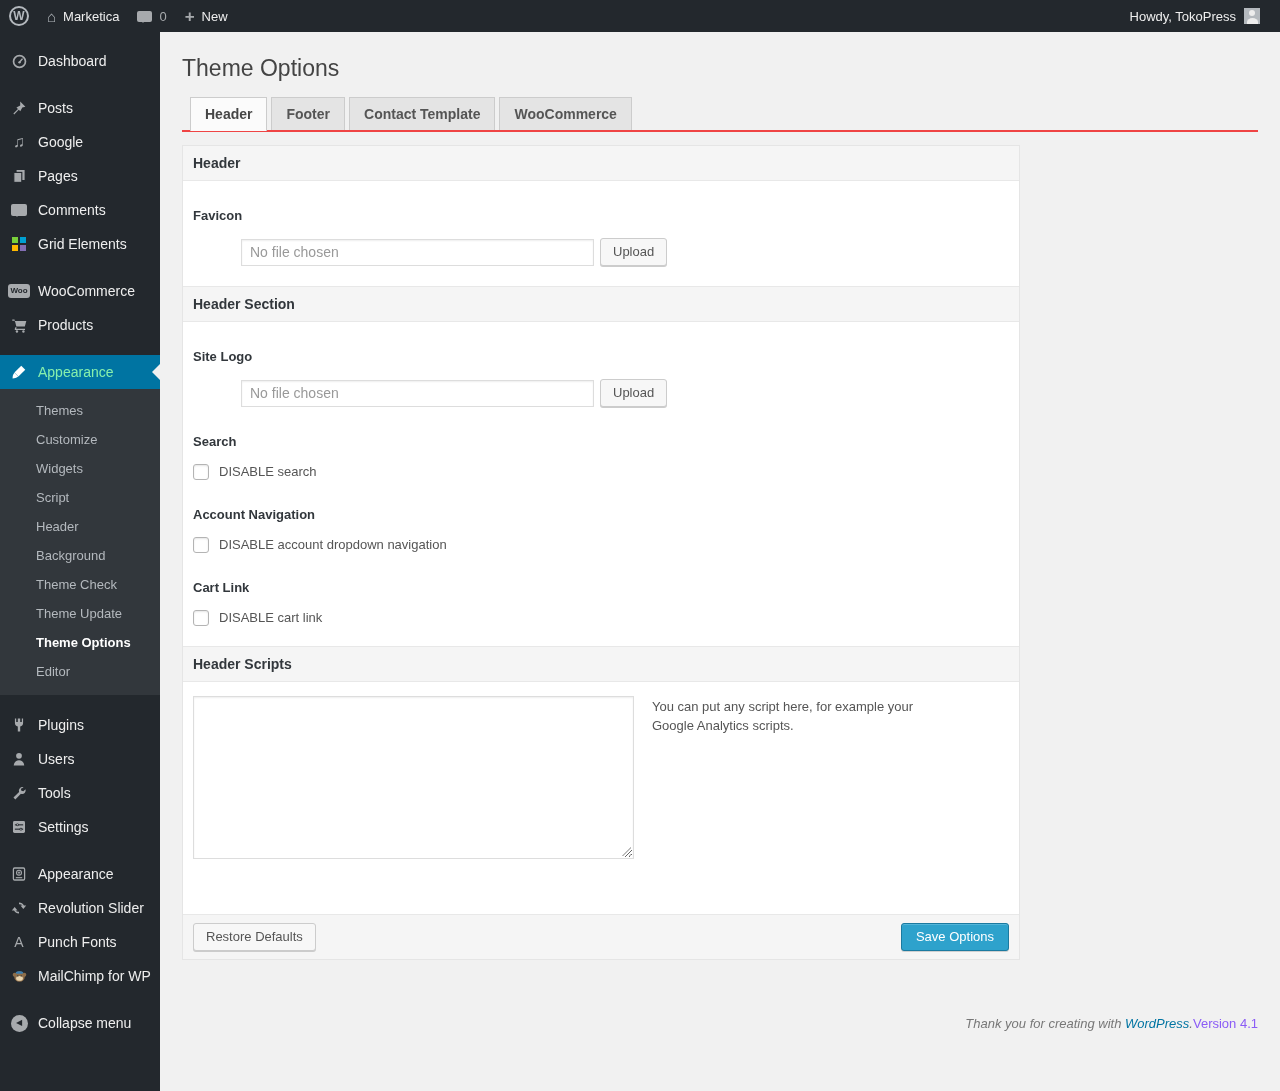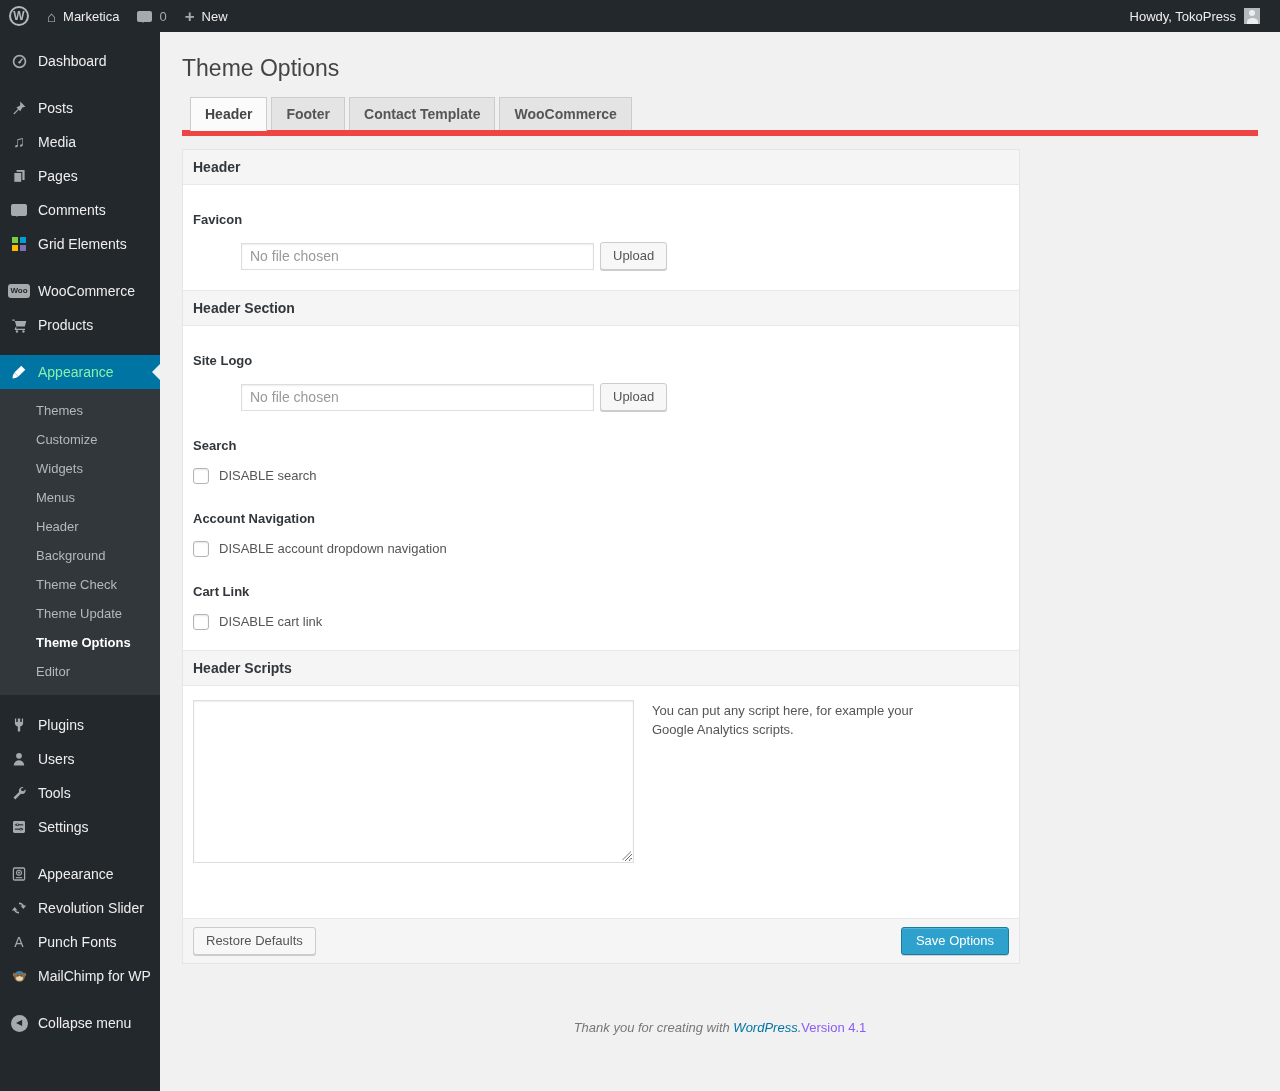--- a/index.html
+++ b/index.html
@@ -59,21 +59,21 @@
       linear-gradient(#ffb900,#ffb900) 0 8px/6px 6px no-repeat,
       linear-gradient(#826eb4,#826eb4) 8px 8px/6px 6px no-repeat; }
   .pf-a { font-size:14px; color:#a7aaad; }
   .collapse-circle { width:17px; height:17px; border-radius:50%; background:#a7aaad;
     color:#23282d; font-size:8px; display:inline-flex; align-items:center; justify-content:center; }
   .mi .bubble { width:16px; height:12px; }
   .mi .bubble::after { border-top-color:#a7aaad; }
 
   
   .page-title { font-size:23px; font-weight:400; color:#444; margin:0; padding:21px 0 0; line-height:30px; }
-  .tabs { margin-top:14px; border-bottom:6px solid #ef4444; padding-left:8px; }
+  .tabs { margin-top:14px; border-bottom:2px solid #ef4444; padding-left:8px; }
   .nav-tab { display:inline-block; padding:8px 14px; font-size:14px; font-weight:600;
     color:#555; background:#e4e4e4; border:1px solid #ccc; border-bottom:none;
     margin:0 4px -1px 0; cursor:pointer; position:relative; }
   .nav-tab.active { background:#fbfbfb; color:#464646; padding-bottom:9px; }
 
   .panel { width:838px; margin-top:13px; background:#fff; border:1px solid #e5e5e5; }
   .sec-header { background:#f5f5f5; border-bottom:1px solid #e8e8e8; padding:9px 10px;
     font-size:14px; font-weight:600; color:#32373c; }
   .sec-header + .sec-body + .sec-header, .sec-body + .sec-header { border-top:1px solid #e8e8e8; }
   .sec-body { padding:0 10px 20px; background:#fff; }
@@ -98,21 +98,21 @@
     clip-path:polygon(100% 0,100% 100%,0 100%); pointer-events:none;
     background:repeating-linear-gradient(135deg,#bdbdbd 0 1.5px,transparent 1.5px 4.5px); }
   .script-hint { margin-left:18px; width:300px; color:#555; line-height:1.45; padding-top:2px; }
   .sec-body.last { padding-bottom:52px; }
   .panel-footer { background:#f5f5f5; border-top:1px solid #e8e8e8; padding:8px 10px;
     display:flex; justify-content:space-between; align-items:center; }
   .btn-primary { background:#2ea2cc; border:1px solid #1b7aa0; color:#fff; border-radius:3px;
     font-size:13px; padding:0 14px; height:28px; line-height:26px; cursor:pointer;
     box-shadow:inset 0 1px 0 rgba(120,200,230,.5), 0 1px 0 rgba(0,0,0,.15); font-family:inherit; }
 
-  .page-footer { margin-top:56px; display:flex; justify-content:center;
+  .page-footer { margin-top:56px; display:flex; justify-content:flex-end;
     align-items:baseline; color:#777; padding-bottom:20px; }
   .thanks { font-style:italic; }
   .thanks a { color:#0074a2; text-decoration:none; cursor:pointer; }
   .version { color:#8b5cf6; }
 </style>
 </head>
 <body>
 
 <div class="adminbar">
   <div class="ab-item">
@@ -155,21 +155,21 @@
             <svg viewBox="0 0 20 20" width="16" height="16">
               <path d="M11.5 2l6.5 6.5-3.9 1-2.5 4.7-1.9-1.9L4 18l-1-1 5.7-5.7-1.9-1.9 4.7-2.5z"></path>
             </svg>
           </span>
           <span>Posts</span>
         </div>
         <div class="menu-item">
           <span class="mi">
             <span style="font-size:16px">♫</span>
           </span>
-          <span>Media</span>
+          <span>Google</span>
         </div>
         <div class="menu-item">
           <span class="mi">
             <svg viewBox="0 0 20 20" width="16" height="16">
               <rect x="7" y="2.5" width="10" height="12.5"></rect>
               <rect x="3.5" y="5.5" width="10" height="12.5" stroke="#23282d" stroke-width="1.4"></rect>
             </svg>
           </span>
           <span>Pages</span>
         </div>
@@ -207,21 +207,21 @@
               <path d="M12.8 2.2l5 5L9.3 15.7l-5-5z"></path>
               <path d="M3.6 11.8c-1.2 1.2-1.6 3.8-1.6 6.2 2.4 0 5-.4 6.2-1.6l.8-.8-4.6-4.6z"></path>
             </svg>
           </span>
           <span>Appearance</span>
         </div>
         <div class="submenu">
           <div class="submenu-item">Themes</div>
           <div class="submenu-item">Customize</div>
           <div class="submenu-item">Widgets</div>
-          <div class="submenu-item">Menus</div>
+          <div class="submenu-item">Script</div>
           <div class="submenu-item">Header</div>
           <div class="submenu-item">Background</div>
           <div class="submenu-item">Theme Check</div>
           <div class="submenu-item">Theme Update</div>
           <div class="submenu-item current">Theme Options</div>
           <div class="submenu-item">Editor</div>
         </div>
         <div class="menu-item sep">
           <span class="mi">
             <svg viewBox="0 0 20 20" width="16" height="16">

